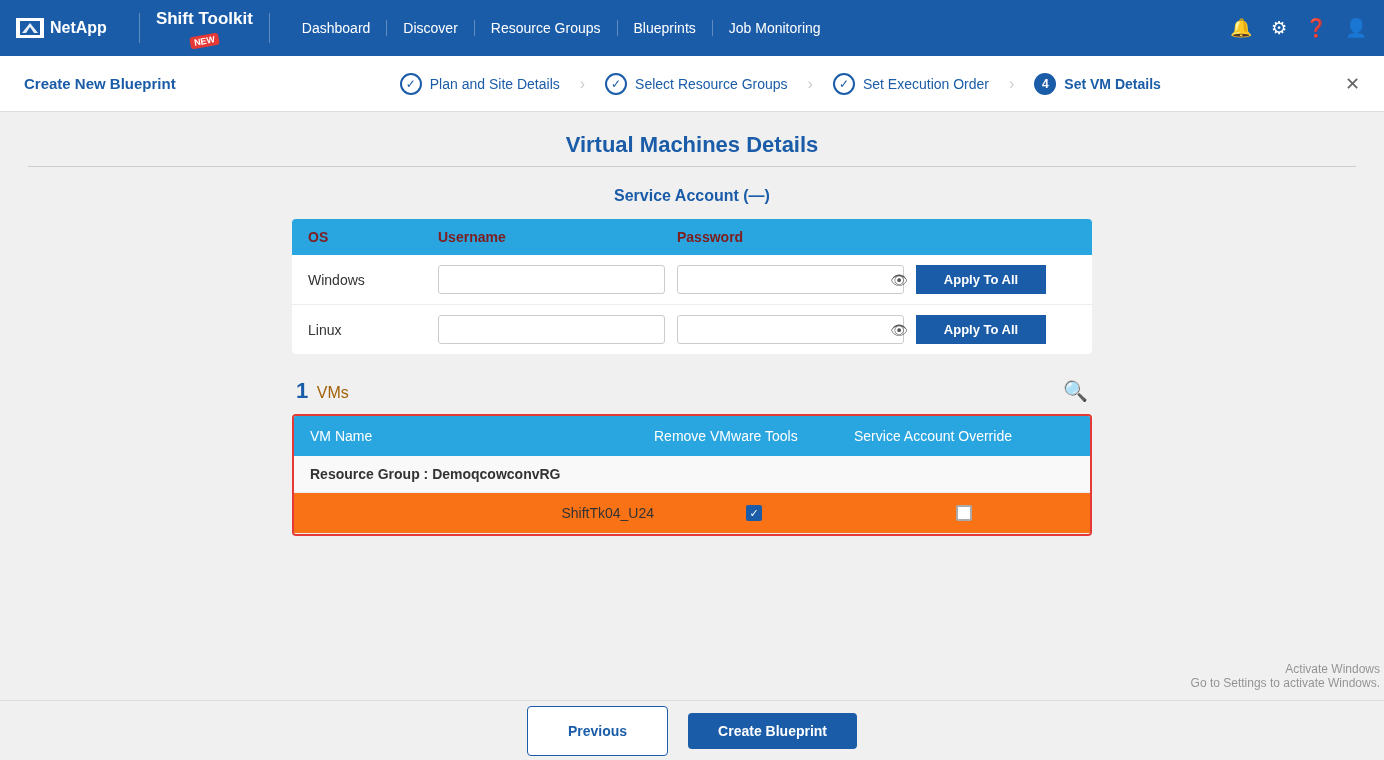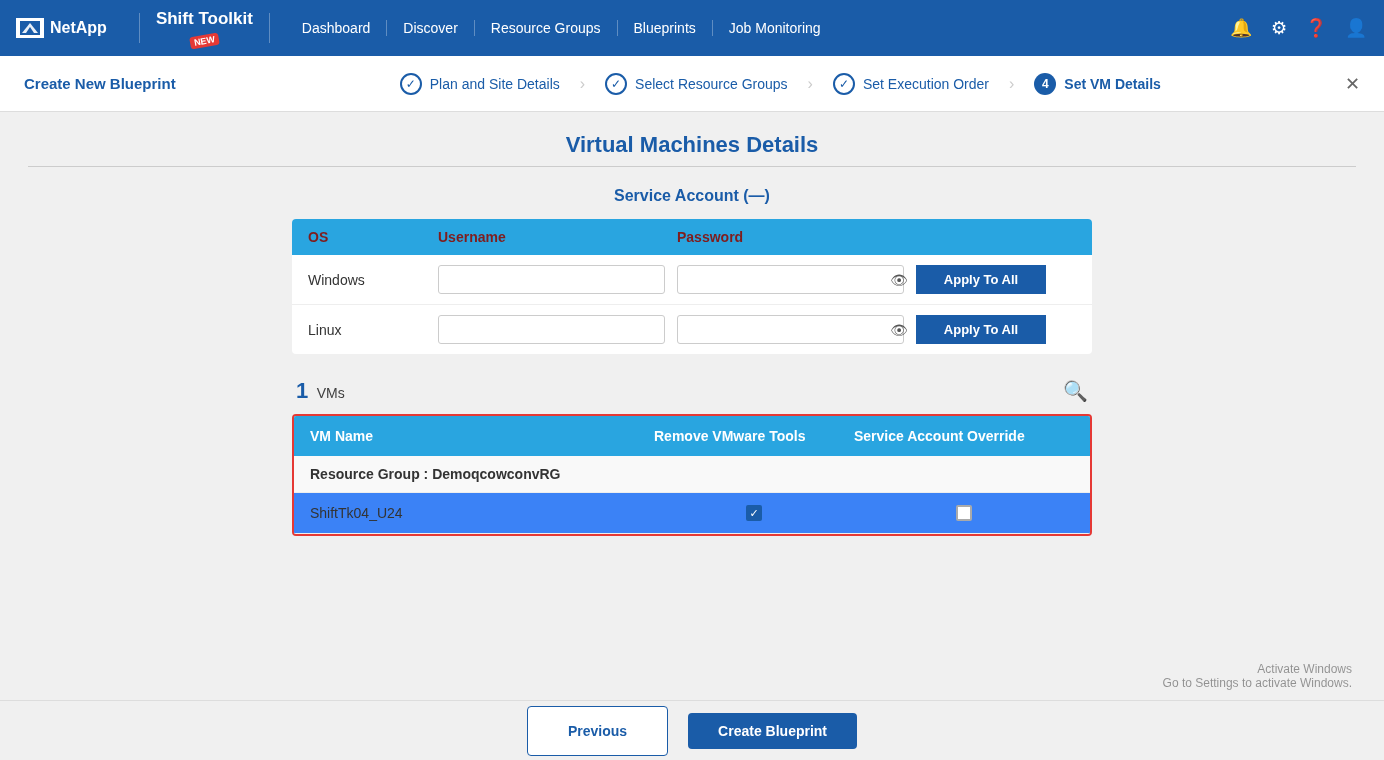--- a/index.html
+++ b/index.html
@@ -251,22 +251,22 @@
     }
     .vm-count-text {
       font-size: 16px;
       color: #1a5ca8;
     }
     .vm-count-text span.count-num {
       font-size: 22px;
       font-weight: bold;
     }
     .vm-count-text span.count-label {
-      font-size: 14px;
-      color: #404040;
+      font-size: 16px;
+      color: #a16207;
       margin-left: 4px;
     }
     .search-icon-btn {
       font-size: 20px;
       color: #1a5ca8;
       cursor: pointer;
       background: none;
       border: none;
     }
 
@@ -280,37 +280,38 @@
     }
     .vm-table-header {
       background: #29a5e0;
       display: grid;
       grid-template-columns: 1fr 200px 220px;
       padding: 12px 16px;
     }
     .vm-table-header-cell {
       color: white;
       font-size: 14px;
-      font-weight: bold;
+      font-weight: normal;
     }
     .vm-group-row {
       background: #f9f9f9;
       padding: 10px 16px;
       font-size: 14px;
       font-weight: bold;
       color: #333;
       border-bottom: 1px solid #eee;
     }
     .vm-data-row {
-      background: #3b82f6;
+      background: #f97316;
       display: grid;
       grid-template-columns: 1fr 200px 220px;
       padding: 12px 16px;
       align-items: center;
       border-bottom: 1px solid #eee;
+      text-align: right;
     }
     .vm-name-cell {
       font-size: 14px;
       color: #333;
     }
     .vm-checkbox-cell {
       display: flex;
       align-items: center;
       justify-content: center;
     }
@@ -366,21 +367,21 @@
       padding: 10px 30px;
       font-size: 14px;
       cursor: pointer;
       font-weight: 600;
     }
 
     
     .activate-windows {
       position: fixed;
       bottom: 70px;
-      right: 32px;
+      right: 4px;
       font-size: 12px;
       color: rgba(0,0,0,0.4);
       text-align: right;
       pointer-events: none;
     }
 
     
     .breadcrumb-close {
       font-size: 18px;
       color: #666;

